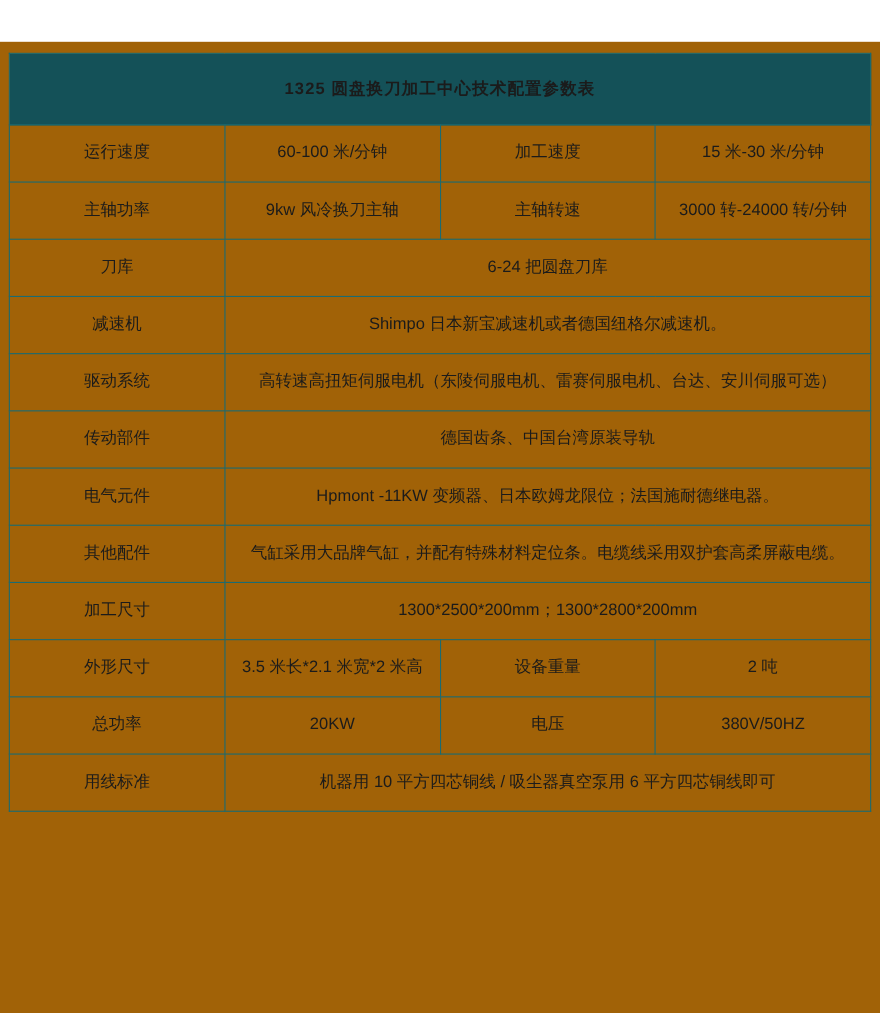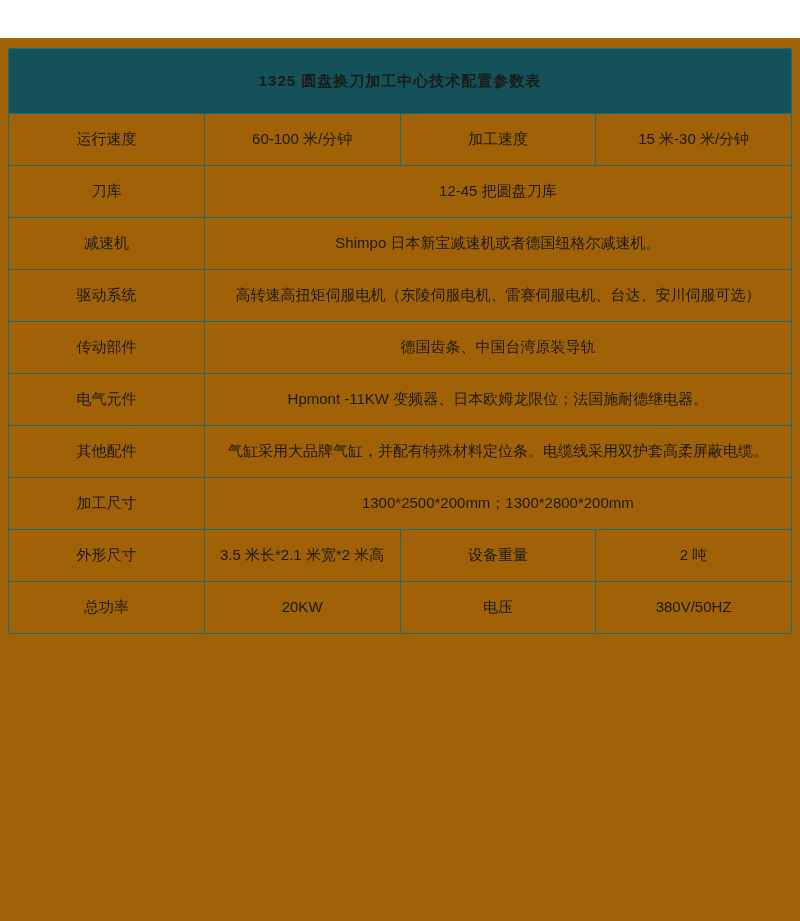--- a/index.html
+++ b/index.html
@@ -71,24 +71,30 @@
         <td class="title-cell" colspan="4">1325 圆盘换刀加工中心技术配置参数表</td>
       </tr>
 
       <tr class="row">
         <td class="label-cell">运行速度</td>
         <td>60-100 米/分钟</td>
         <td class="mid-label-cell">加工速度</td>
         <td>15 米-30 米/分钟</td>
       </tr>
 
+      <tr class="row">
+        <td class="label-cell">主轴功率</td>
+        <td>9kw 风冷换刀主轴</td>
+        <td class="mid-label-cell">主轴转速</td>
+        <td>3000 转-24000 转/分钟</td>
+      </tr>
 
       <tr class="row">
         <td class="label-cell">刀库</td>
-        <td class="left-align" colspan="3">12-45 把圆盘刀库</td>
+        <td class="left-align" colspan="3">6-24 把圆盘刀库</td>
       </tr>
 
 
       <tr class="row">
         <td class="label-cell">减速机</td>
         <td colspan="3">Shimpo 日本新宝减速机或者德国纽格尔减速机。</td>
       </tr>
 
       <tr class="row">
         <td class="label-cell">驱动系统</td>
@@ -124,15 +130,19 @@
         <td>2 吨</td>
       </tr>
 
       <tr class="row">
         <td class="label-cell">总功率</td>
         <td>20KW</td>
         <td class="mid-label-cell">电压</td>
         <td>380V/50HZ</td>
       </tr>
 
+      <tr class="row">
+        <td class="label-cell">用线标准</td>
+        <td colspan="3">机器用 10 平方四芯铜线 / 吸尘器真空泵用 6 平方四芯铜线即可</td>
+      </tr>
     </tbody>
   </table>
 </div>
 
 </body></html>

